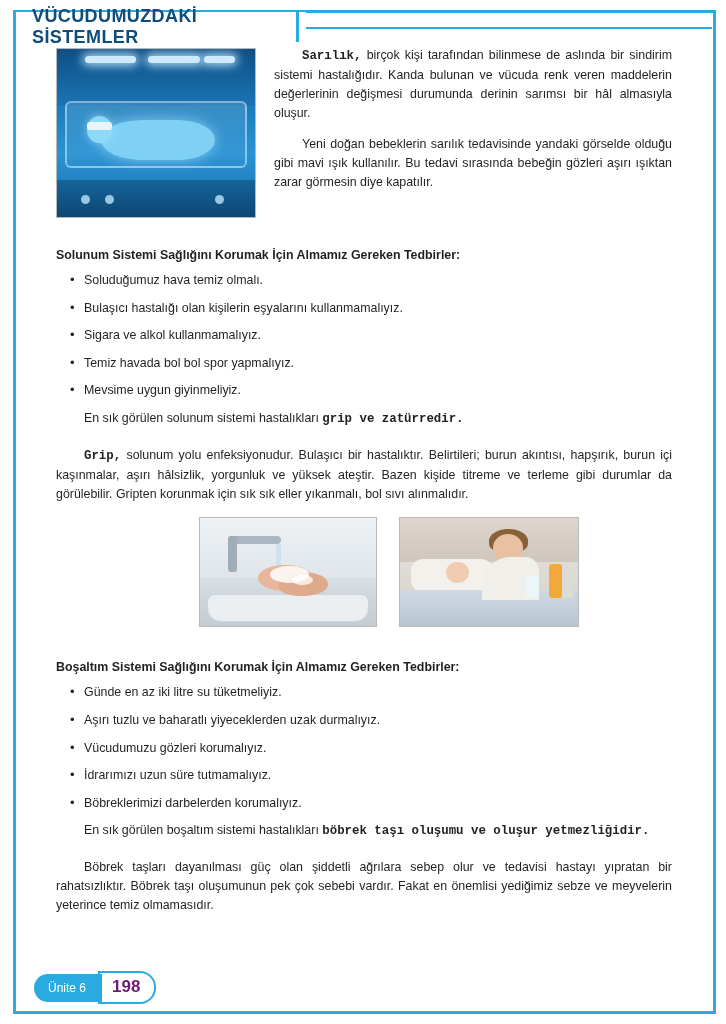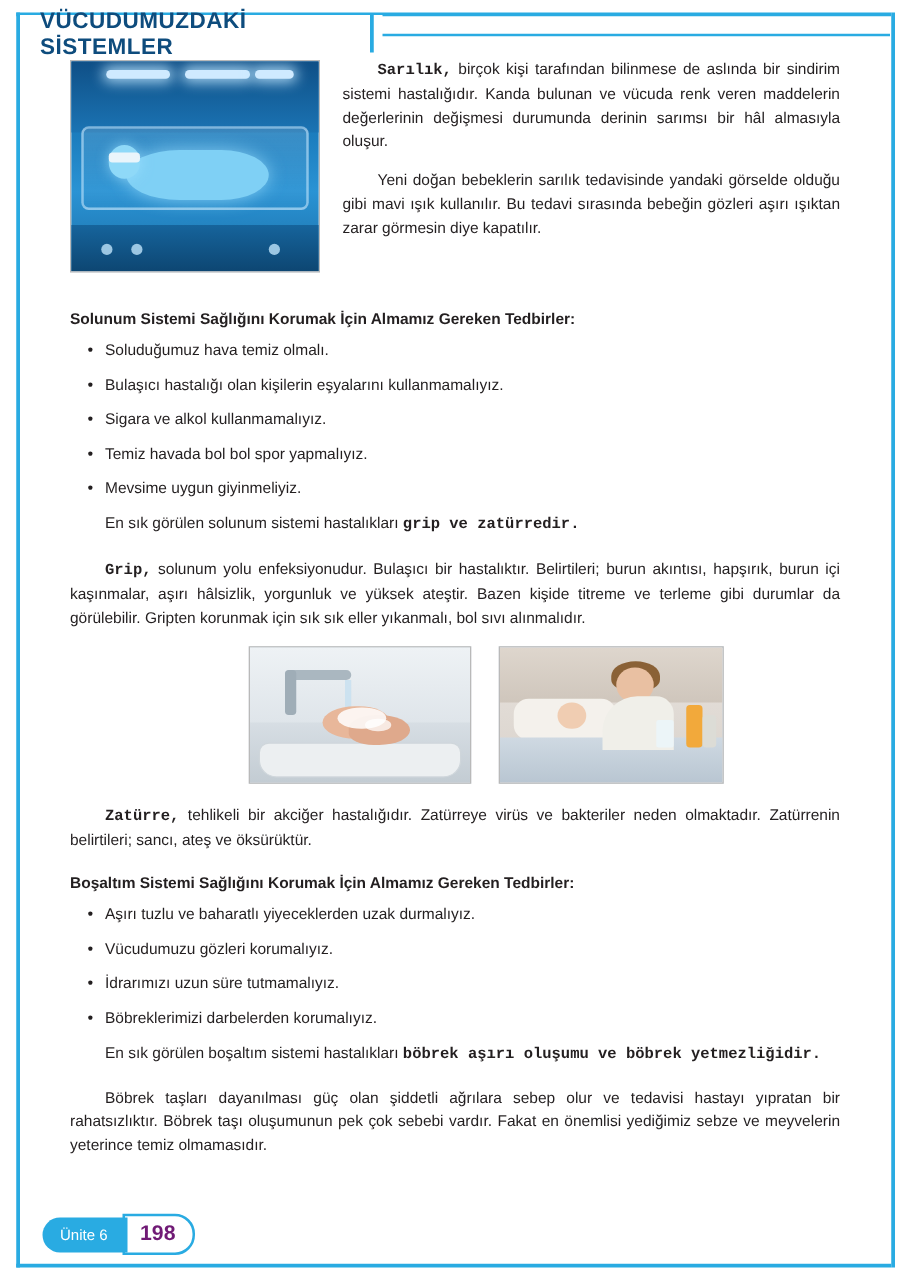--- a/index.html
+++ b/index.html
@@ -355,35 +355,33 @@
         <div class="sk-mom-hair"></div>
         <div class="sk-mom-head"></div>
         <div class="sk-mom-body"></div>
         <div class="sk-child-head"></div>
         <div class="sk-glass"></div>
         <div class="sk-bottle1"></div>
         <div class="sk-bottle2"></div>
       </div>
     </div>
 
-    <p class="indent">
-      <b>Zatürre,</b><span> tehlikeli bir akciğer hastalığıdır. Zatürreye virüs ve bakteriler neden olmaktadır. Zatürrenin belirtileri; sancı, ateş ve öksürüktür.</span>
-    </p>
 
     <div class="section-gap-2"></div>
 
     <h3 class="sub" style="padding-left:0">Boşaltım Sistemi Sağlığını Korumak İçin Almamız Gereken Tedbirler:</h3>
     <ul class="bullets">
+      <li>Günde en az iki litre su tüketmeliyiz.</li>
       <li>Aşırı tuzlu ve baharatlı yiyeceklerden uzak durmalıyız.</li>
       <li>Vücudumuzu gözleri korumalıyız.</li>
       <li>İdrarımızı uzun süre tutmamalıyız.</li>
       <li>Böbreklerimizi darbelerden korumalıyız.</li>
     </ul>
     <p class="indent" style="margin-top:4px">
-      <span>En sık görülen boşaltım sistemi hastalıkları </span><b>böbrek aşırı oluşumu ve böbrek yetmezliğidir.</b>
+      <span>En sık görülen boşaltım sistemi hastalıkları </span><b>böbrek taşı oluşumu ve oluşur yetmezliğidir.</b>
     </p>
 
     <div class="section-gap-2"></div>
 
     <p class="indent">Böbrek taşları dayanılması güç olan şiddetli ağrılara sebep olur ve tedavisi hastayı yıpratan bir rahatsızlıktır. Böbrek taşı oluşumunun pek çok sebebi vardır. Fakat en önemlisi yediğimiz sebze ve meyvelerin yeterince temiz olmamasıdır.</p>
 
   </div>
 
   <div class="footer">
     <span class="unite-pill">Ünite 6</span>

